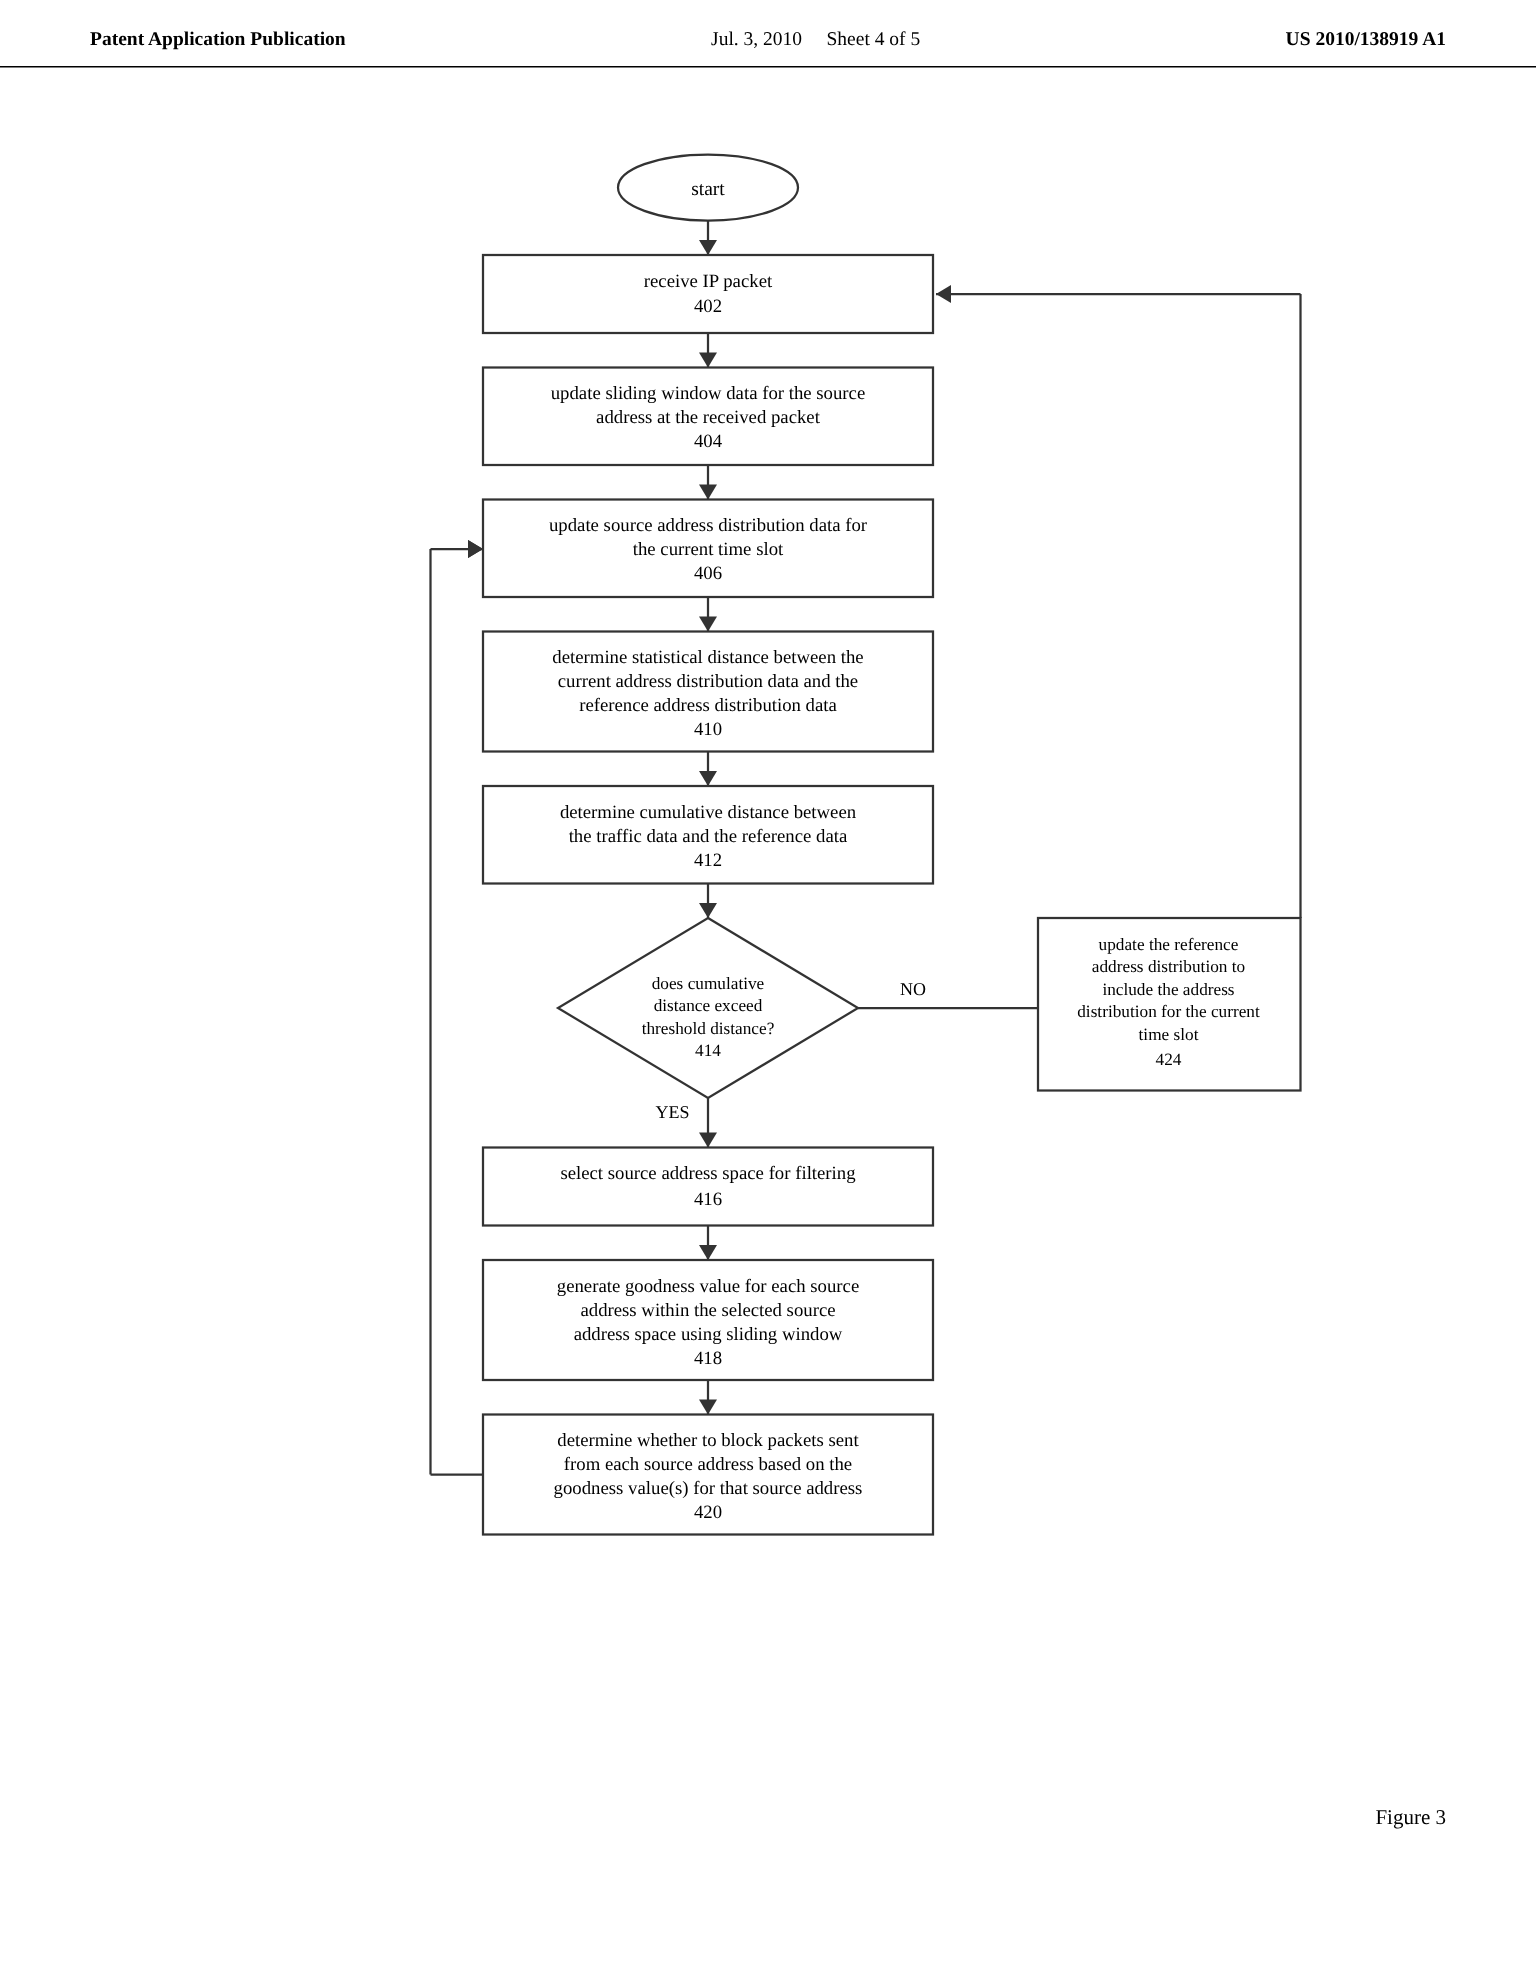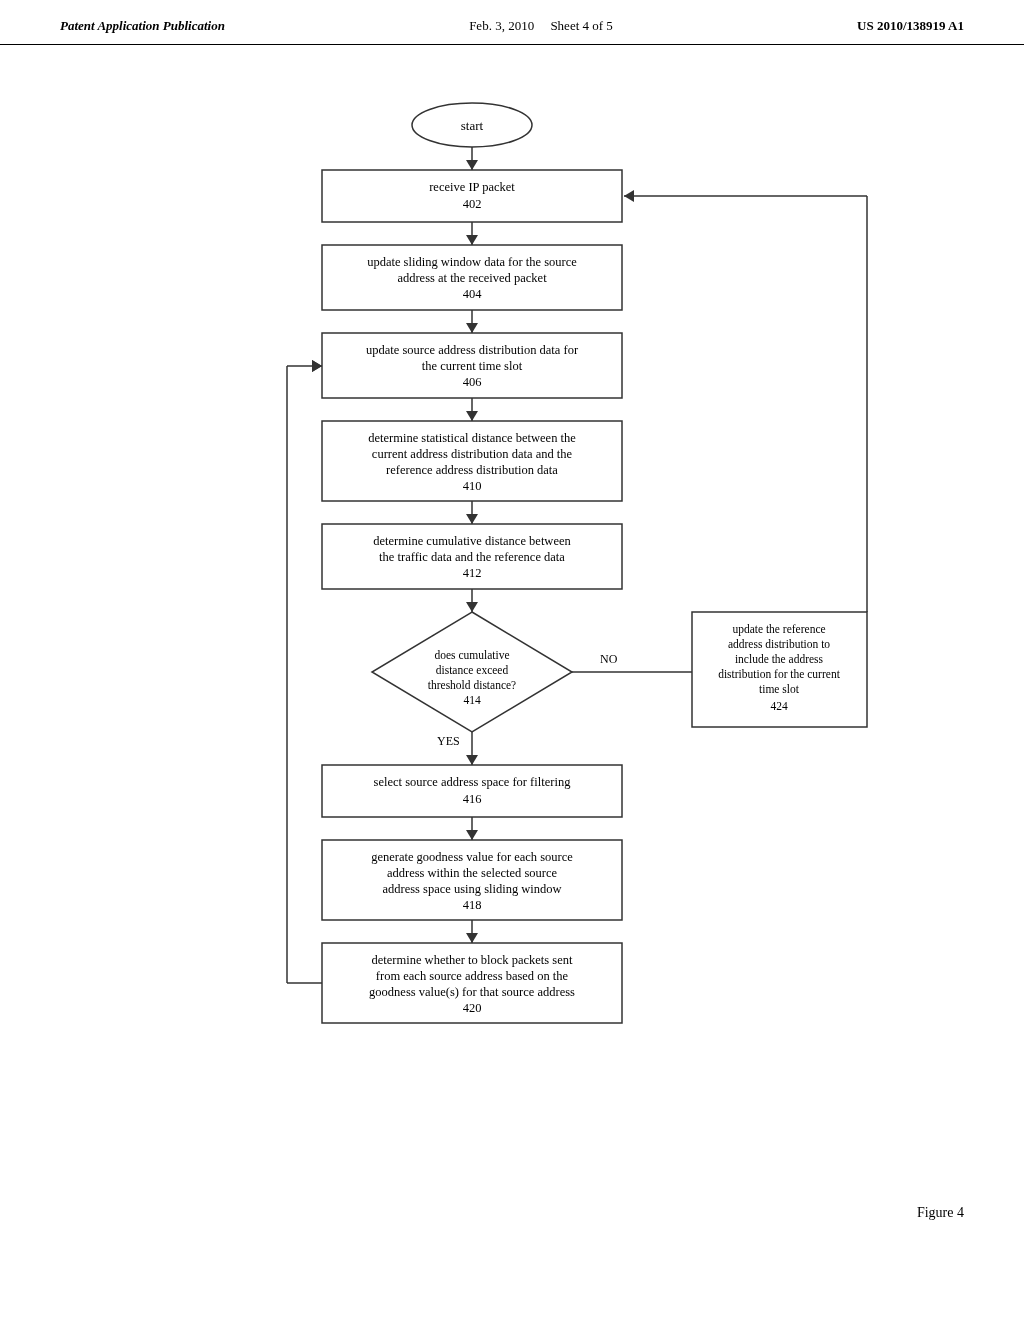--- a/index.html
+++ b/index.html
@@ -14,21 +14,21 @@
 
     .page-header {
       display: flex;
       justify-content: space-between;
       align-items: center;
       padding: 18px 60px 10px 60px;
       border-bottom: 1px solid #000;
       font-size: 13px;
     }
 
-    .header-left { font-weight: bold; font-style: italic; }
+    .header-left { font-weight: bold; }
     .header-center { font-size: 13px; }
     .header-right { font-size: 13px; font-weight: bold; }
 
     .diagram-area {
       display: flex;
       flex-direction: column;
       align-items: flex-end;
       padding: 30px 60px 20px 60px;
       position: relative;
     }
@@ -44,21 +44,21 @@
       display: block;
       margin: 0 auto;
     }
   </style>
 </head>
 <body>
 
 <div class="page-header">
   <span class="header-left">Patent Application Publication</span>
   <span class="header-center">
-    <span>Feb. 3, 2010</span>&nbsp;&nbsp;&nbsp;&nbsp;
+    <span>Jul. 3, 2010</span>&nbsp;&nbsp;&nbsp;&nbsp;
     <span>Sheet 4 of 5</span>
   </span>
   <span class="header-right">US 2010/138919 A1</span>
 </div>
 
 <div class="diagram-area">
 
   <svg class="flowchart-svg" width="760" height="1100">
 
     <ellipse cx="340" cy="50" rx="60" ry="22" fill="white" stroke="#333" stroke-width="1.5"></ellipse>
@@ -159,15 +159,15 @@
     <text x="340" y="937" text-anchor="middle" font-size="12.5" font-family="Times New Roman">420</text>
 
     <line x1="190" y1="908" x2="155" y2="908" stroke="#333" stroke-width="1.5"></line>
     <line x1="155" y1="908" x2="155" y2="291" stroke="#333" stroke-width="1.5"></line>
     <line x1="155" y1="291" x2="190" y2="291" stroke="#333" stroke-width="1.5"></line>
     <polygon points="190,291 180,285 180,297" fill="#333"></polygon>
 
   </svg>
 
   <div class="figure-caption">
-    <span>Figure 4</span>
+    <span>Figure 3</span>
   </div>
 </div>
 
 </body></html>

